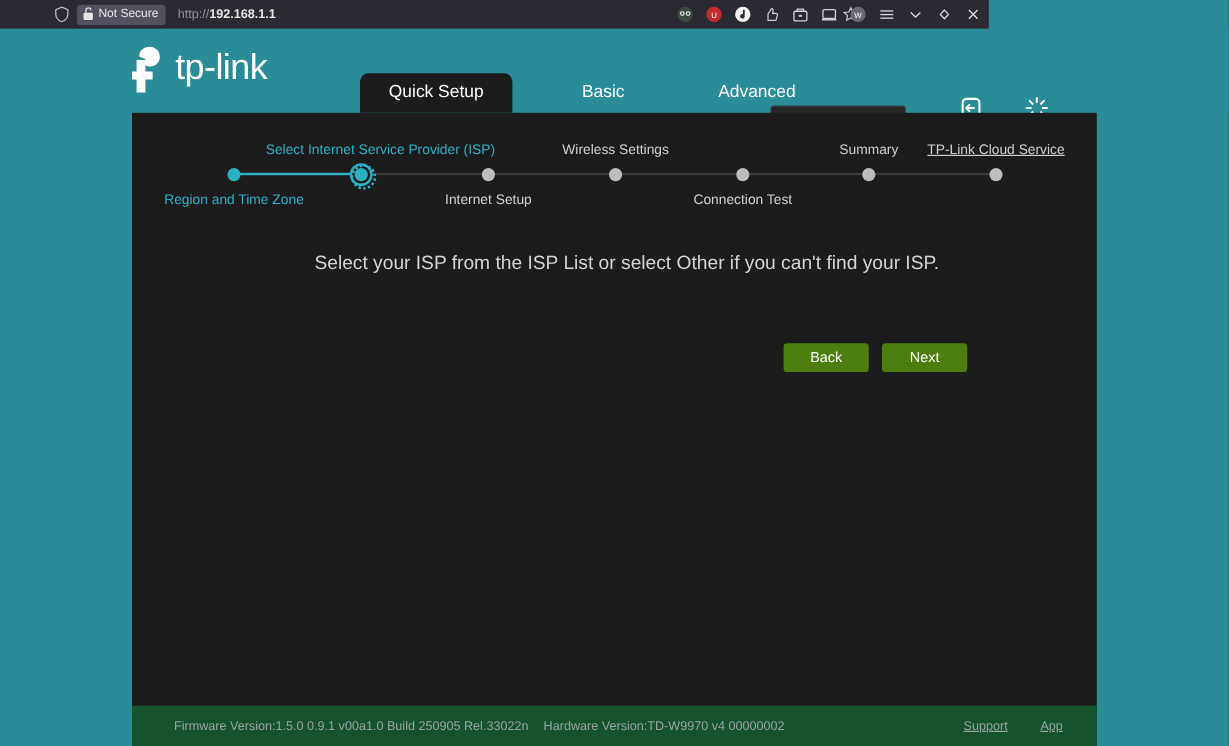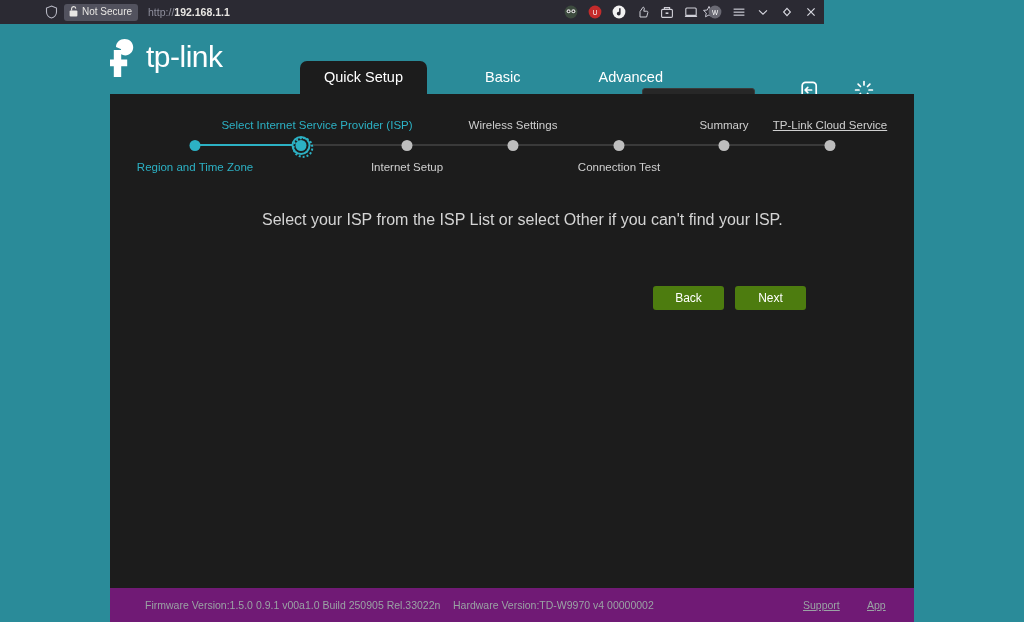--- a/index.html
+++ b/index.html
@@ -309,21 +309,21 @@
     cursor: pointer;
   }
 
   
   .footer {
     position: absolute;
     left: 0;
     bottom: 0;
     width: 804px;
     height: 34px;
-    background: #701a75;
+    background: #14532d;
     display: flex;
     align-items: center;
   }
   .fw-version {
     position: absolute;
     left: 35px;
     color: #9aa3a4;
     font-size: 10.5px;
     white-space: nowrap;
   }

